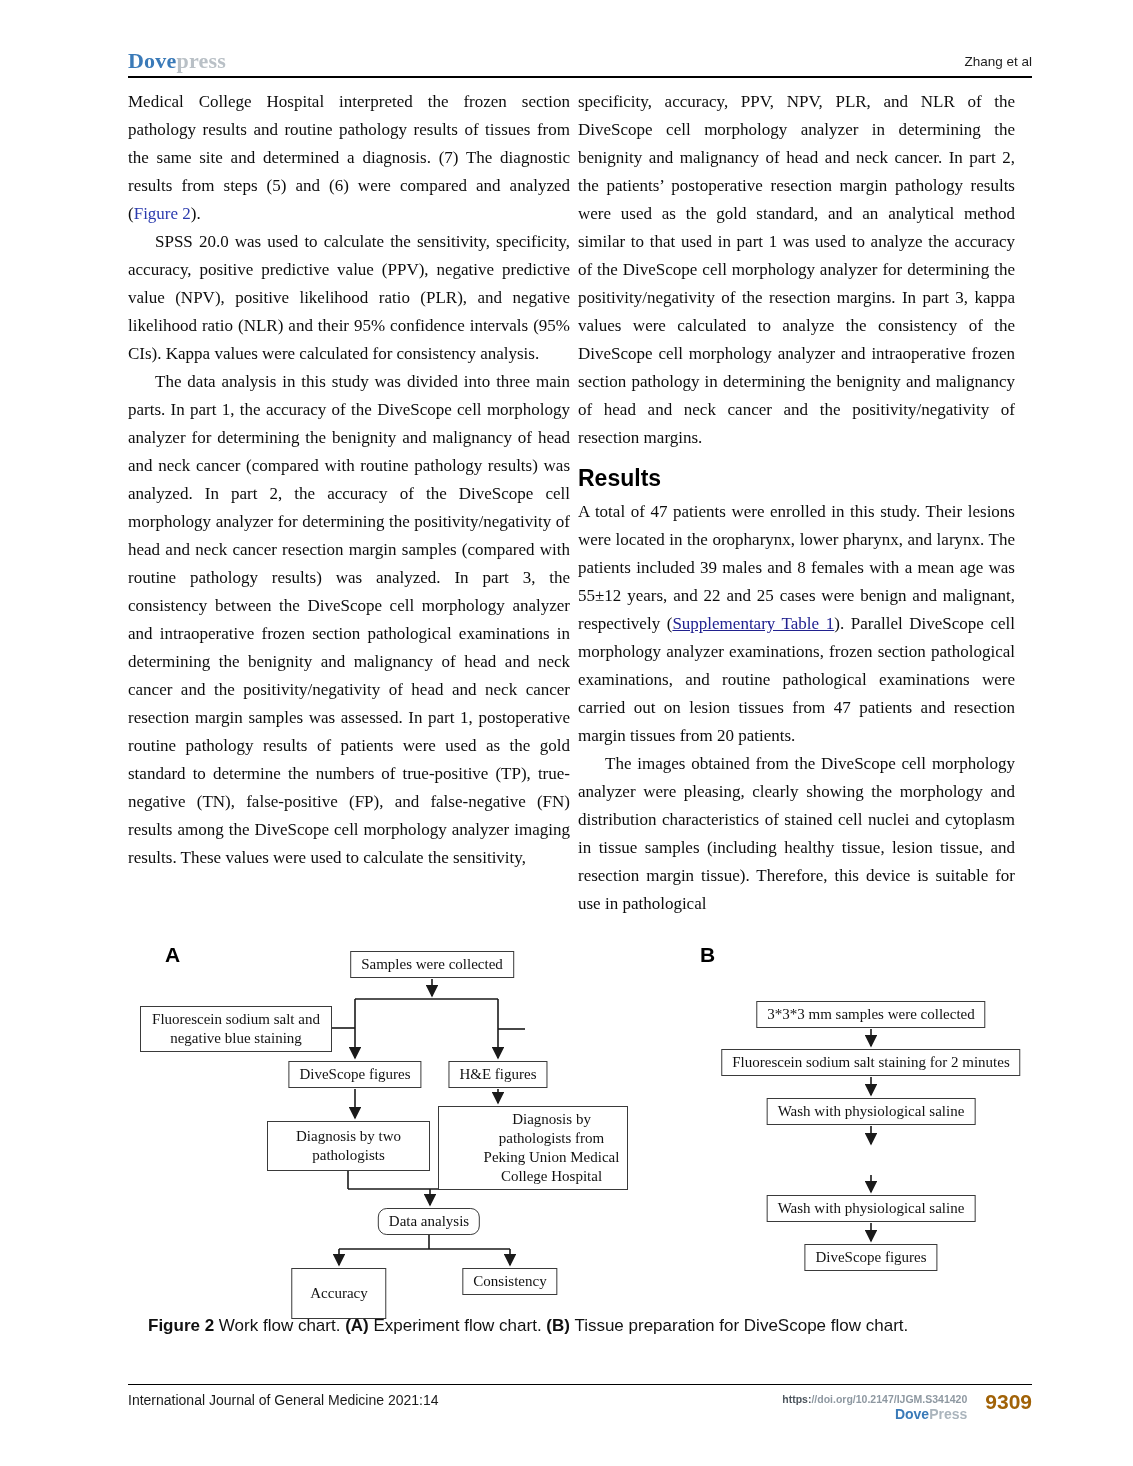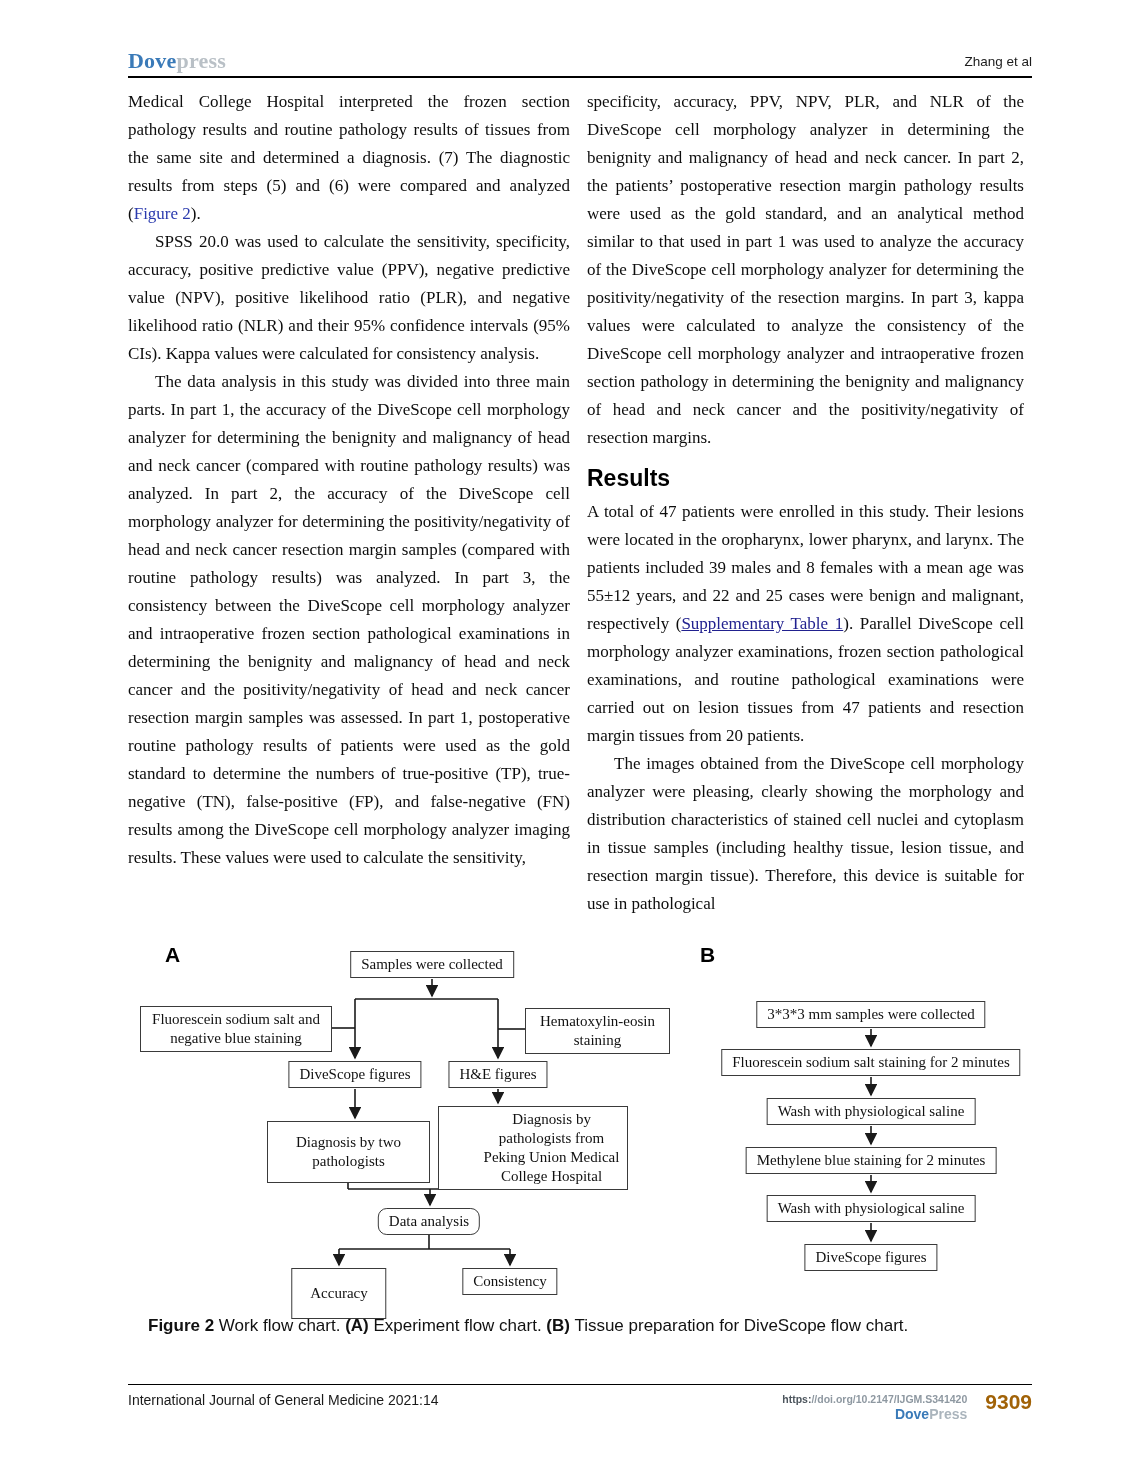--- a/index.html
+++ b/index.html
@@ -7,21 +7,21 @@
         font-family:"Liberation Serif",serif;color:#0d0d0d;}
   
   .header{position:absolute;top:46px;left:128px;width:904px;height:30px;
           border-bottom:2px solid #000;}
   .logo{position:absolute;left:0;top:2px;font-family:"Liberation Serif",serif;font-size:22px;letter-spacing:.2px;}
   .logo .dove{color:#3a7ab8;font-weight:bold;}
   .logo .press{color:#b9c0c6;font-weight:bold;}
   .running-author{position:absolute;right:0;top:8px;font-family:"Liberation Sans",sans-serif;
                   font-size:13.5px;color:#1c1c1c;}
   
-  .columns{position:absolute;top:88px;left:128px;width:904px;display:flex;gap:17px;}
+  .columns{position:absolute;top:88px;left:128px;width:904px;display:flex;gap:8px;}
   .col{text-align:justify;font-size:17px;line-height:28px;}
   .col-left{width:442px;}
   .col-right{width:437px;}
   .col p{margin:0;}
   .indent{text-indent:27px;}
   .link-blue{color:#2a3aae;cursor:pointer;}
   .link-underline{color:#21218f;text-decoration:underline;cursor:pointer;}
   .results-heading{font-family:"Liberation Sans",sans-serif;font-weight:bold;font-size:23px;
                    line-height:26px;margin:13px 0 7px 0;text-align:left;color:#000;}
   
@@ -108,33 +108,31 @@
         <line x1="741" y1="232" x2="741" y2="249" marker-end="url(#arr)"></line>
         <line x1="741" y1="280" x2="741" y2="298" marker-end="url(#arr)"></line>
       </g>
     </svg>
 
     <div class="flabel" style="left:35px;top:0px;">A</div>
     <div class="flabel" style="left:570px;top:0px;">B</div>
 
     <div class="fbox nowrap" style="left:302px;top:8px;">Samples were collected</div>
     <div class="fbox" style="left:10px;top:63px;width:192px;">Fluorescein sodium salt and negative blue staining</div>
-    <div class="fbox" style="left:395px;top:65px;width:145px;">Hematoxylin-eosin staining</div>
     <div class="fbox nowrap" style="left:225px;top:118px;">DiveScope figures</div>
     <div class="fbox nowrap" style="left:368px;top:118px;">H&amp;E figures</div>
-    <div class="fbox" style="left:137px;top:178px;width:163px;padding:11px 8px;">Diagnosis by two pathologists</div>
+    <div class="fbox" style="left:137px;top:178px;width:163px;padding:5px 8px;">Diagnosis by two pathologists</div>
     <div class="fbox" style="left:308px;top:163px;width:190px;padding-left:43px;">Diagnosis by pathologists from Peking Union Medical College Hospital</div>
     <div class="fbox nowrap" style="left:299px;top:265px;border-radius:9px;">Data analysis</div>
     <div class="fbox nowrap" style="left:209px;top:325px;padding:15px 18px;">Accuracy</div>
     <div class="fbox nowrap" style="left:380px;top:325px;">Consistency</div>
 
     <div class="fbox nowrap" style="left:741px;top:58px;">3*3*3 mm samples were collected</div>
     <div class="fbox nowrap" style="left:741px;top:106px;">Fluorescein sodium salt staining for 2 minutes</div>
     <div class="fbox nowrap" style="left:741px;top:155px;">Wash with physiological saline</div>
-    <div class="fbox nowrap" style="left:741px;top:204px;">Methylene blue staining for 2 minutes</div>
     <div class="fbox nowrap" style="left:741px;top:252px;">Wash with physiological saline</div>
     <div class="fbox nowrap" style="left:741px;top:301px;">DiveScope figures</div>
   </div>
 
   <div class="caption">
     <b>Figure 2</b><span> Work flow chart. </span><b>(A)</b><span> Experiment flow chart. </span><b>(B)</b><span> Tissue preparation for DiveScope flow chart.</span>
   </div>
 
   <div class="footer">
     <div class="journal-ref">International Journal of General Medicine 2021:14</div>

